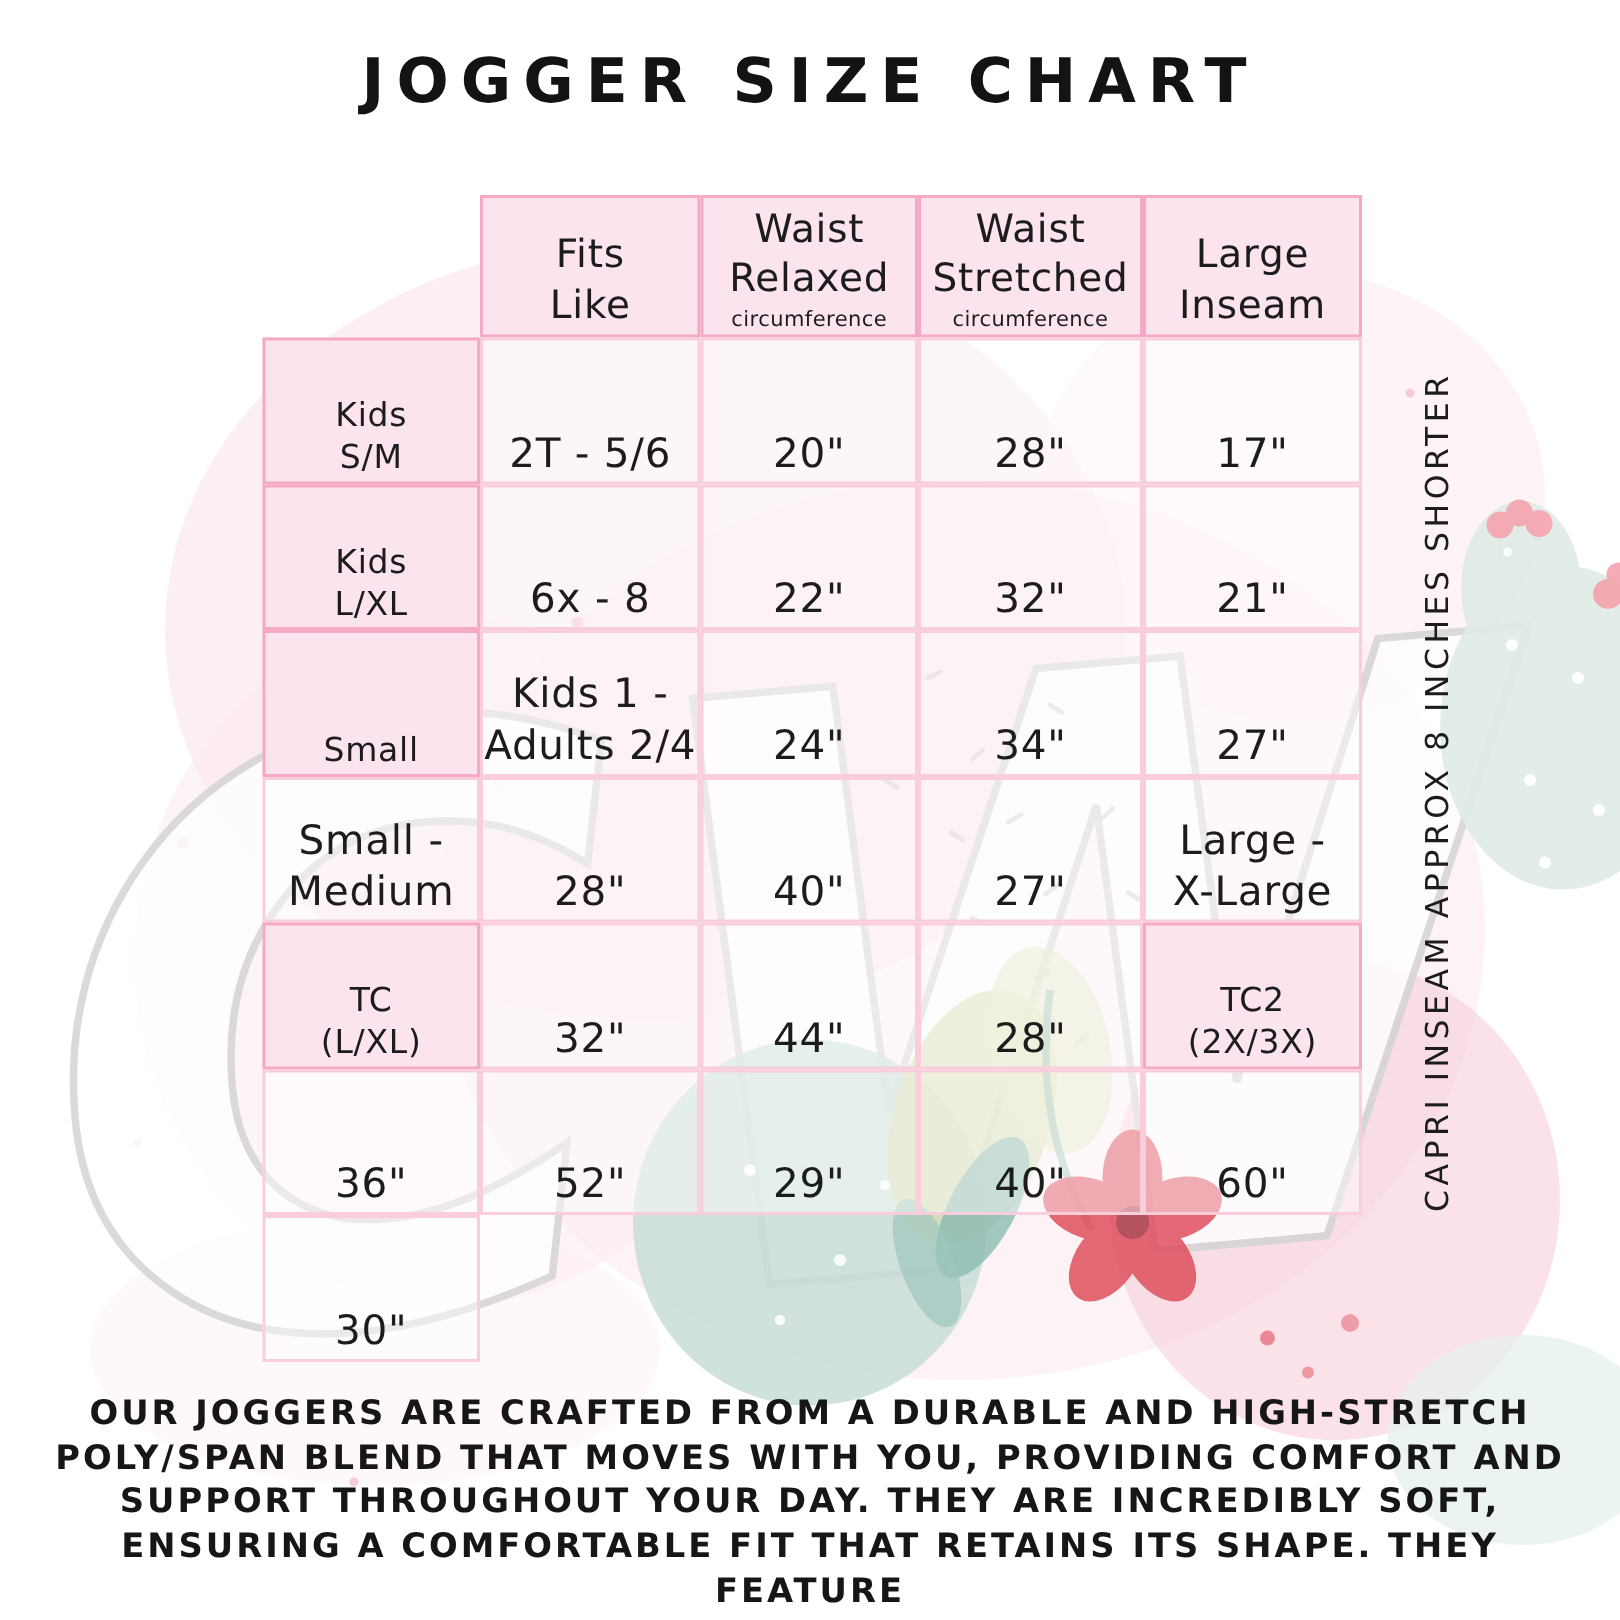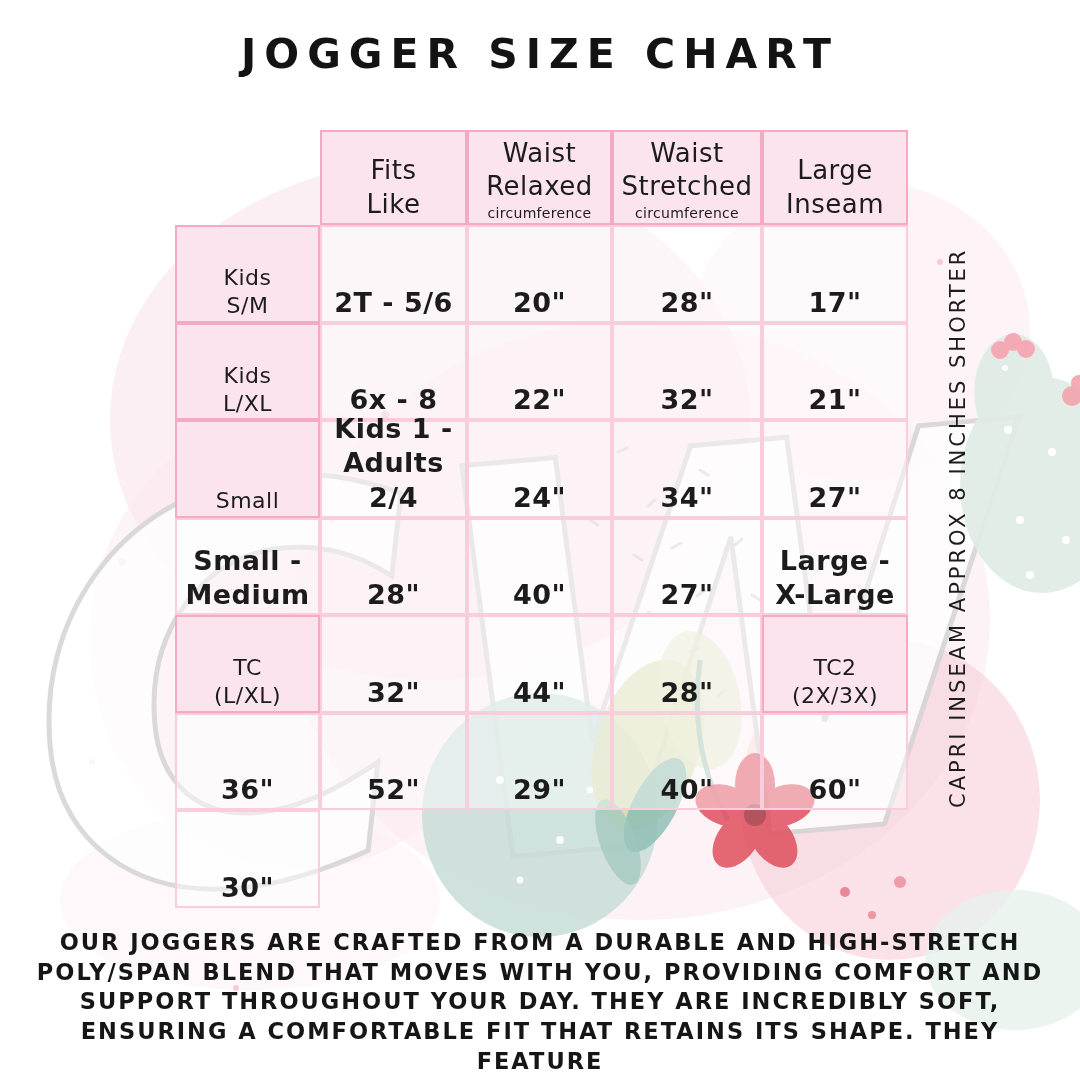--- a/index.html
+++ b/index.html
@@ -37,21 +37,20 @@
     border:2.5px solid #f5a9c3;
   }
   .head{font-size:26px;}
   .head-title{white-space:pre-line;}
   .head-sub{font-size:14px;letter-spacing:0.3px;margin-top:2px;}
   .rowlabel{font-size:22px;}
   .data{
     background:rgba(255,255,255,0.45);
     border:2px solid #f9cddc;
     font-size:27px;
-    font-weight:bold;
   }
   .side-note{
     position:absolute;left:681px;top:513px;width:560px;height:30px;
     transform:rotate(-90deg);transform-origin:center;
     text-align:center;font-size:21px;letter-spacing:3px;
     font-weight:500;color:#1c1c1c;white-space:nowrap;
   }
   .footer{
     position:absolute;left:25px;right:25px;top:928px;margin:0;
     text-align:center;white-space:pre-line;

